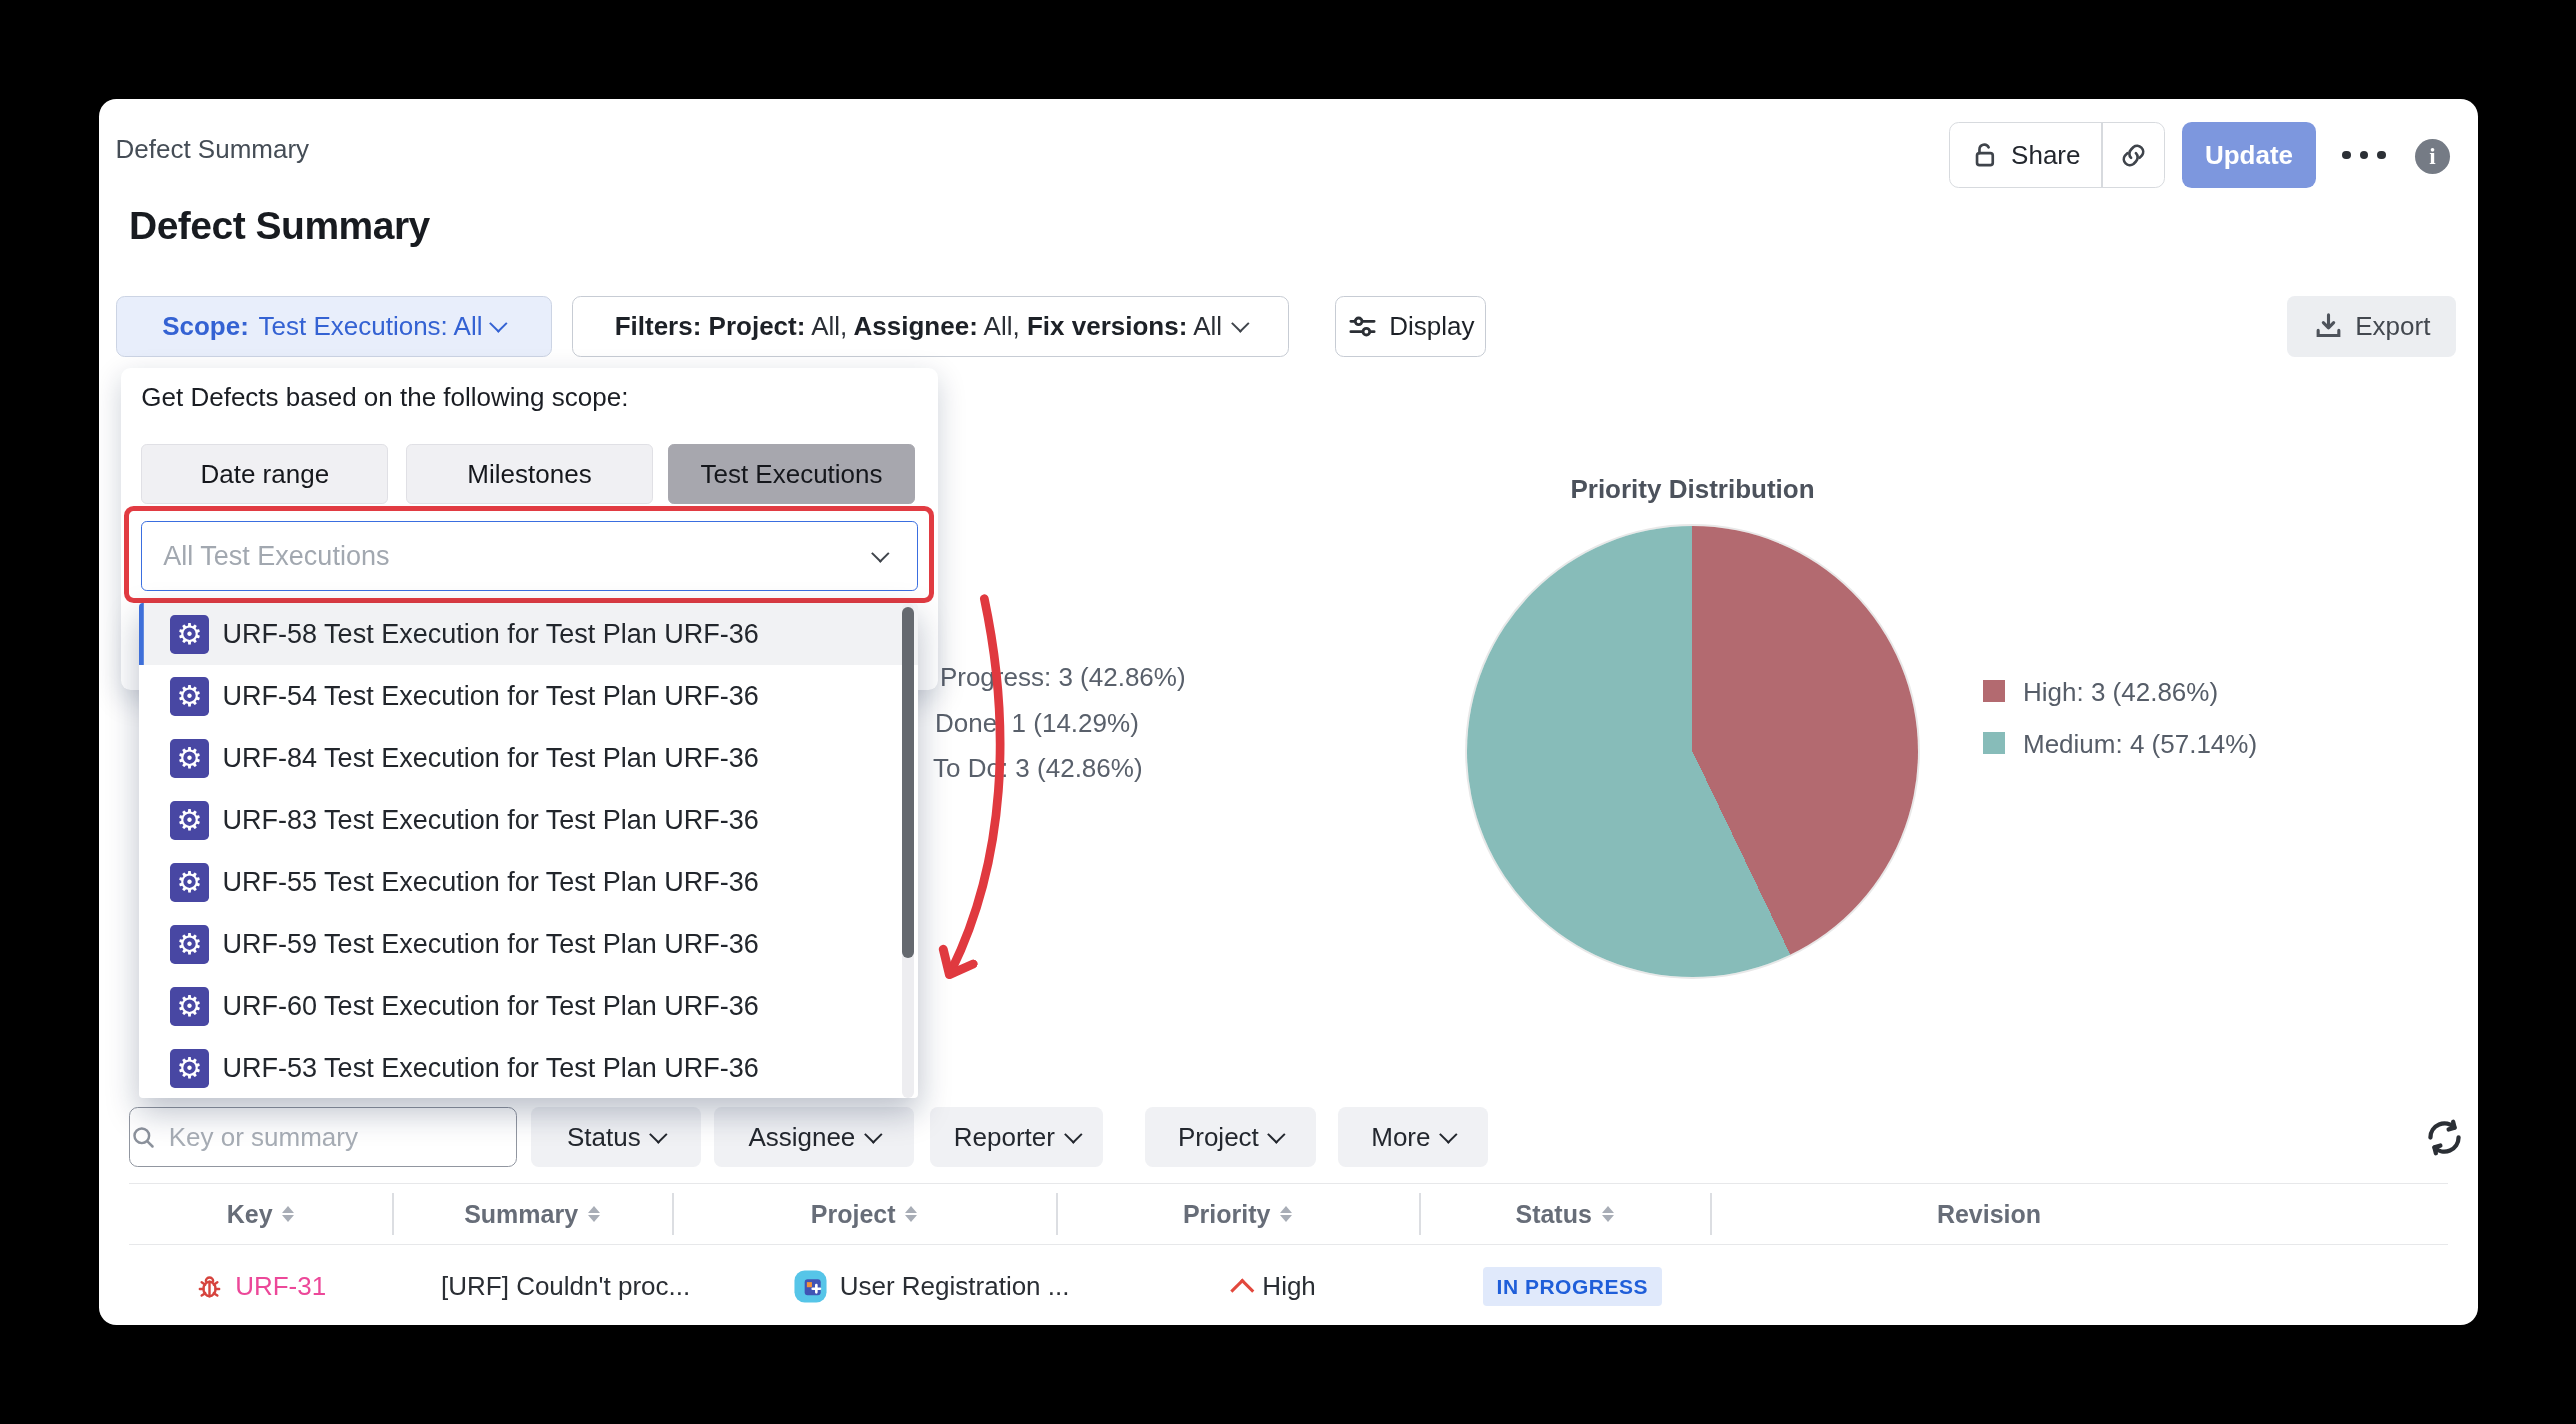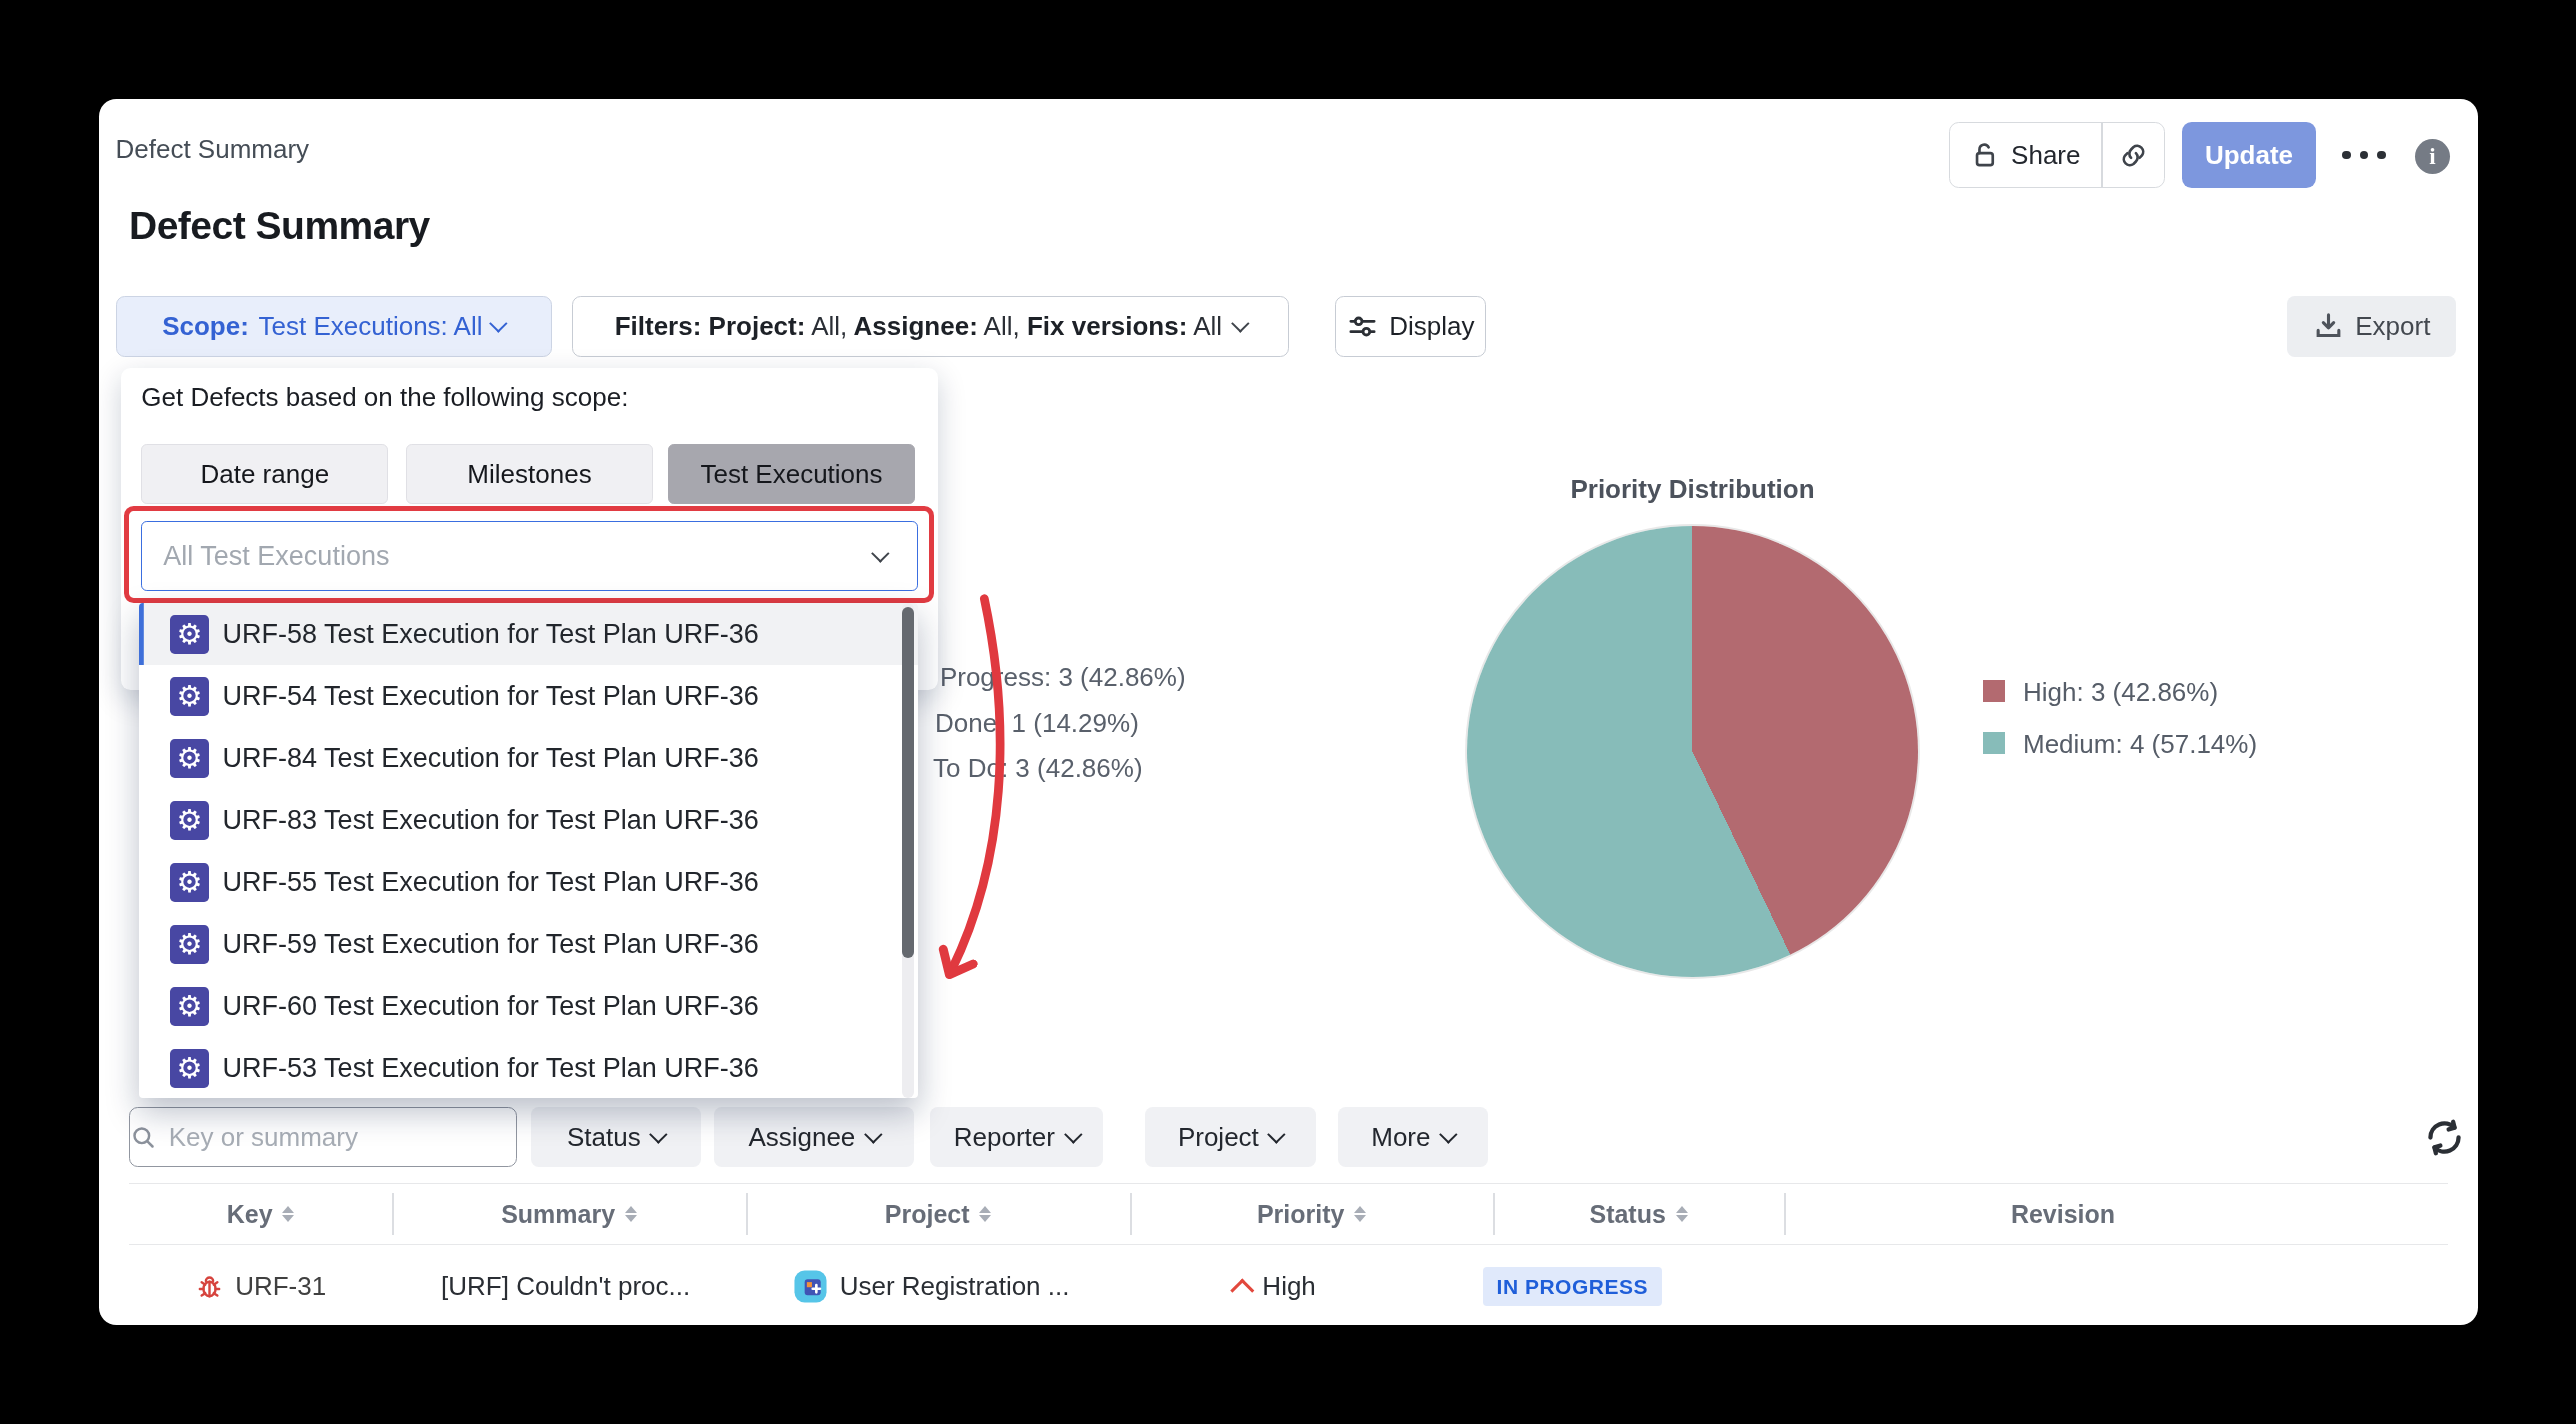--- a/index.html
+++ b/index.html
@@ -75,21 +75,21 @@
   .table{left:30px;top:1084px;width:2319px;}
   .thead{display:flex;height:60px;border-top:1.9px solid #e7e8ea;border-bottom:1.9px solid #e7e8ea;align-items:center;}
   .th{display:flex;align-items:center;justify-content:center;gap:9.7px;font-size:25px;font-weight:bold;color:#676d78;
       position:relative;height:100%;box-sizing:border-box;}
   .th:not(:first-child)::before{content:"";position:absolute;left:0;top:8.7px;bottom:8.7px;width:1.9px;background:#dcdee2;}
   .sorts{display:inline-flex;flex-direction:column;gap:2.9px;}
   .tri-up{width:0;height:0;border-left:6.8px solid transparent;border-right:6.8px solid transparent;border-bottom:7.8px solid #a8adb6;}
   .tri-down{width:0;height:0;border-left:6.8px solid transparent;border-right:6.8px solid transparent;border-top:7.8px solid #a8adb6;}
   .trow{display:flex;height:83px;align-items:center;}
   .td{display:flex;align-items:center;justify-content:center;gap:11.6px;font-size:26px;color:#2a2e34;height:100%;}
-  .key-link{color:#404040;}
+  .key-link{color:#ec4899;}
   .badge{background:#e0e9fb;color:#1f5ed9;font-size:21px;font-weight:bold;letter-spacing:0.5px;
          padding:7.8px 13.6px;border-radius:3.9px;}
   .prio-chev{width:13.6px;height:13.6px;border-left:3.9px solid #e2483d;border-top:3.9px solid #e2483d;transform:rotate(45deg);margin-top:7.8px;}
   .annot{position:absolute;left:0;top:0;width:2576px;height:1424px;z-index:9;pointer-events:none;}
 </style>
 </head>
 <body>
 
 <div class="stage">
   <div class="window">
@@ -252,21 +252,21 @@
 
     <div class="abs table">
       <div class="thead">
         <div class="th" style="width:263px;">
             <span>Key</span>
             <span class="sorts">
               <i class="tri-up"></i>
               <i class="tri-down"></i>
             </span>
           </div>
-        <div class="th" style="width:354px;">
+        <div class="th" style="width:280px;">
             <span>Summary</span>
             <span class="sorts">
               <i class="tri-up"></i>
               <i class="tri-down"></i>
             </span>
           </div>
         <div class="th" style="width:384px;">
             <span>Project</span>
             <span class="sorts">
               <i class="tri-up"></i>

